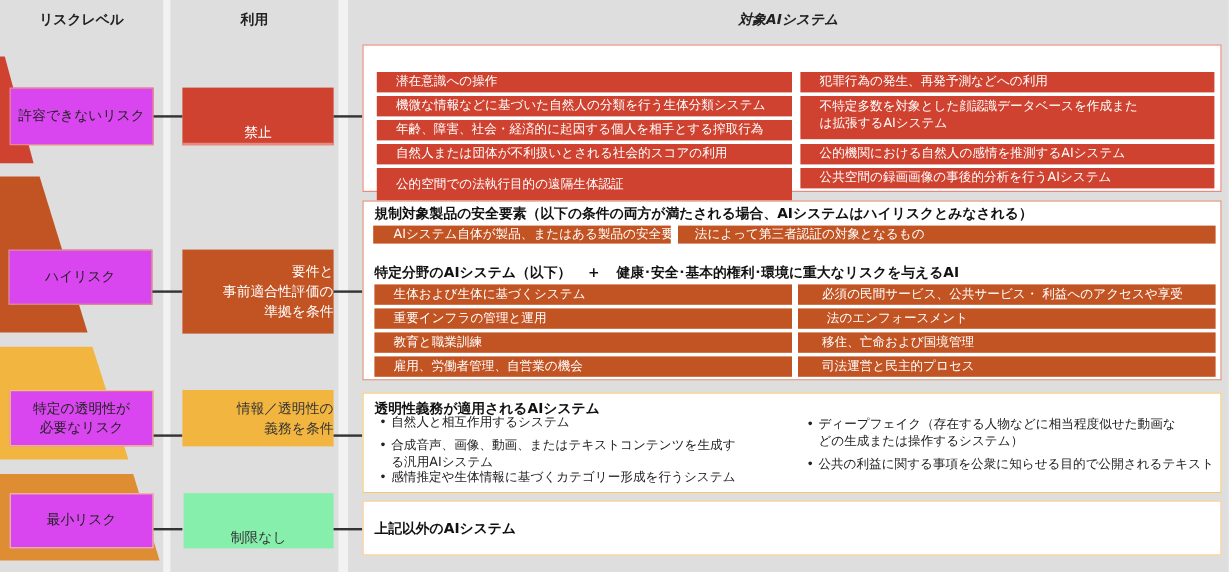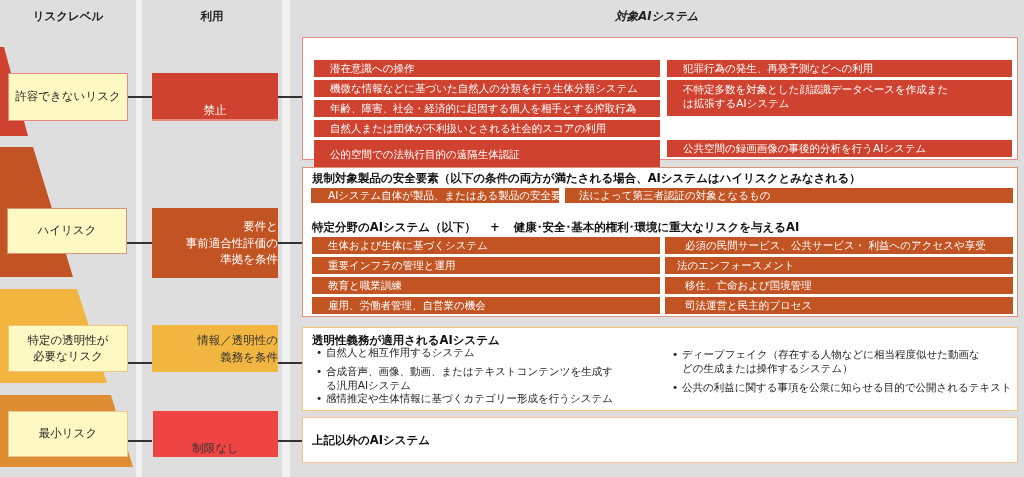--- a/index.html
+++ b/index.html
@@ -1,21 +1,21 @@
 <!DOCTYPE html>
 <html><head>
 <meta charset="utf-8">
 <style>
   html, body { margin:0; padding:0; }
   body { width:1024px; height:477px; position:relative; overflow:hidden; background:#f2f2f2;
          font-family:"DejaVu Sans","Liberation Sans",sans-serif; color:#222; }
   .col { position:absolute; top:0; height:477px; background:#dedede; }
   .col-h { position:absolute; top:9px; font-size:11.5px; font-weight:bold; text-align:center; color:#222; }
   .trap { position:absolute; left:0; }
-  .level-box { position:absolute; background:#fef9c3; font-size:11.5px; display:flex; align-items:center; justify-content:center; text-align:center; line-height:1.35; box-sizing:border-box; }
+  .level-box { position:absolute; background:#d946ef; font-size:11.5px; display:flex; align-items:center; justify-content:center; text-align:center; line-height:1.35; box-sizing:border-box; }
   .use-box { position:absolute; color:#fff; font-size:11.5px; display:flex; align-items:flex-end; justify-content:center; text-align:center; line-height:1.45; box-sizing:border-box; }
   .hline { position:absolute; height:1.5px; background:#333; }
   .content { position:absolute; left:302px; width:716px; background:#fff; box-sizing:border-box; }
   .ctitle { position:absolute; font-weight:bold; font-size:11.5px; white-space:nowrap; color:#111; }
   .bar { position:absolute; color:#fff; font-size:10.5px; box-sizing:border-box; padding-left:16px; display:flex; align-items:center; white-space:nowrap; line-height:1.35; }
   .bar.multi { align-items:flex-start; padding-top:2px; white-space:normal; }
   .red { background:#cf4230; }
   .brown { background:#c25423; }
   .bullet { position:absolute; font-size:10.5px; line-height:1.3; color:#222; padding-left:10px; }
   .bullet::before { content:"•"; position:absolute; left:0; }
@@ -49,20 +49,21 @@
 
 <div class="content" style="top:37px;height:123px;border:1.5px solid #e98a80;">
   <div class="bar red" style="left:11px;top:22px;width:346px;height:17px;">潜在意識への操作</div>
   <div class="bar red" style="left:11px;top:42px;width:346px;height:17px;">機微な情報などに基づいた自然人の分類を行う生体分類システム</div>
   <div class="bar red" style="left:11px;top:62px;width:346px;height:17px;">年齢、障害、社会・経済的に起因する個人を相手とする搾取行為</div>
   <div class="bar red" style="left:11px;top:82px;width:346px;height:17px;">自然人または団体が不利扱いとされる社会的スコアの利用</div>
   <div class="bar red" style="left:11px;top:102px;width:346px;height:28px;">公的空間での法執行目的の遠隔生体認証</div>
 
   <div class="bar red" style="left:364px;top:22px;width:345px;height:17px;">犯罪行為の発生、再発予測などへの利用</div>
   <div class="bar red multi" style="left:364px;top:42px;width:345px;height:36px;padding-right:60px;">不特定多数を対象とした顔認識データベースを作成または拡張するAIシステム</div>
+  <div class="bar red" style="left:364px;top:82px;width:345px;height:17px;">公的機関における自然人の感情を推測するAIシステム</div>
   <div class="bar red" style="left:364px;top:102px;width:345px;height:17px;">公共空間の録画画像の事後的分析を行うAIシステム</div>
 </div>
 
 <div class="level-box" style="left:7px;top:208px;width:120px;height:46px;border:1px solid #d9947a;">
   <span>ハイリスク</span>
 </div>
 <div class="hline" style="left:127px;top:242px;width:25px;"></div>
 <div class="use-box" style="left:152px;top:208px;width:126px;height:70px;background:#c25423;flex-direction:column;">
   <span>要件と</span>
   <span>事前適合性評価の</span>
@@ -80,21 +81,21 @@
     <span style="margin:0 10px;">+</span>
     <span>健康･安全･基本的権利･環境に重大なリスクを与えるAI</span>
   </div>
 
   <div class="bar brown" style="left:9px;top:89px;width:348px;height:17px;">重要インフラの管理と運用</div>
   <div class="bar brown" style="left:9px;top:69px;width:348px;height:17px;">生体および生体に基づくシステム</div>
   <div class="bar brown" style="left:9px;top:109px;width:348px;height:17px;">教育と職業訓練</div>
   <div class="bar brown" style="left:9px;top:129px;width:348px;height:17px;">雇用、労働者管理、自営業の機会</div>
 
   <div class="bar brown" style="left:362px;top:69px;width:348px;height:17px;padding-left:20px;">必須の民間サービス、公共サービス・ 利益へのアクセスや享受</div>
-  <div class="bar brown" style="left:362px;top:89px;width:348px;height:17px;padding-left:12px;">法のエンフォースメント</div>
+  <div class="bar brown" style="left:362px;top:89px;width:348px;height:17px;padding-left:24px;">法のエンフォースメント</div>
   <div class="bar brown" style="left:362px;top:109px;width:348px;height:17px;padding-left:20px;">移住、亡命および国境管理</div>
   <div class="bar brown" style="left:362px;top:129px;width:348px;height:17px;padding-left:20px;">司法運営と民主的プロセス</div>
 </div>
 
 <div class="level-box" style="left:8px;top:325px;width:120px;height:47px;border:1px solid #f2c878;flex-direction:column;">
   <span>特定の透明性が</span>
   <span>必要なリスク</span>
 </div>
 <div class="hline" style="left:128px;top:362px;width:24px;"></div>
 <div class="use-box" style="left:152px;top:325px;width:126px;height:47px;background:#f2b640;color:#333;flex-direction:column;">
@@ -109,20 +110,20 @@
   <div class="bullet" style="left:13px;top:37px;width:290px;">合成音声、画像、動画、またはテキストコンテンツを生成する汎用AIシステム</div>
   <div class="bullet" style="left:13px;top:64px;width:340px;">感情推定や生体情報に基づくカテゴリー形成を行うシステム</div>
   <div class="bullet" style="left:369px;top:20px;width:305px;">ディープフェイク（存在する人物などに相当程度似せた動画などの生成または操作するシステム）</div>
   <div class="bullet" style="left:369px;top:53px;width:340px;">公共の利益に関する事項を公衆に知らせる目的で公開されるテキスト</div>
 </div>
 
 <div class="level-box" style="left:8px;top:411px;width:120px;height:46px;border:1px solid #f0c690;">
   <span>最小リスク</span>
 </div>
 <div class="hline" style="left:128px;top:440px;width:24px;"></div>
-<div class="use-box" style="left:153px;top:411px;width:125px;height:46px;background:#ef4444;color:#333;">
+<div class="use-box" style="left:153px;top:411px;width:125px;height:46px;background:#86efac;color:#333;">
   <span>制限なし</span>
 </div>
 <div class="hline" style="left:278px;top:440px;width:24px;"></div>
 
 <div class="content" style="top:417px;height:46px;border:1.5px solid #f0c690;">
   <div class="ctitle" style="left:9px;top:15px;">上記以外のAIシステム</div>
 </div>
 
 </body></html>

